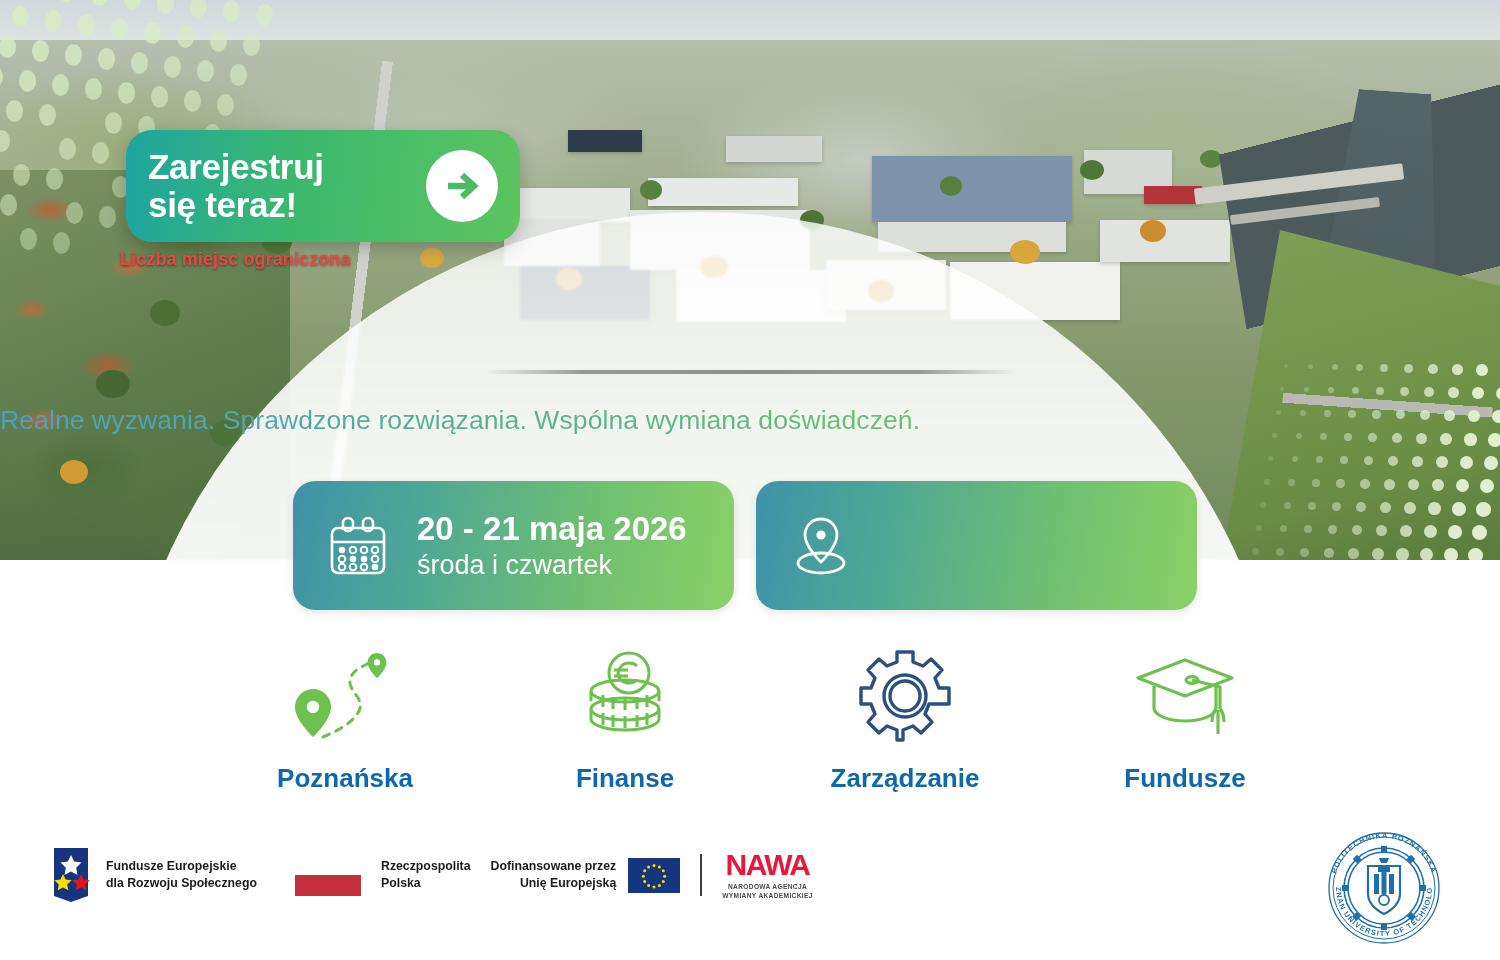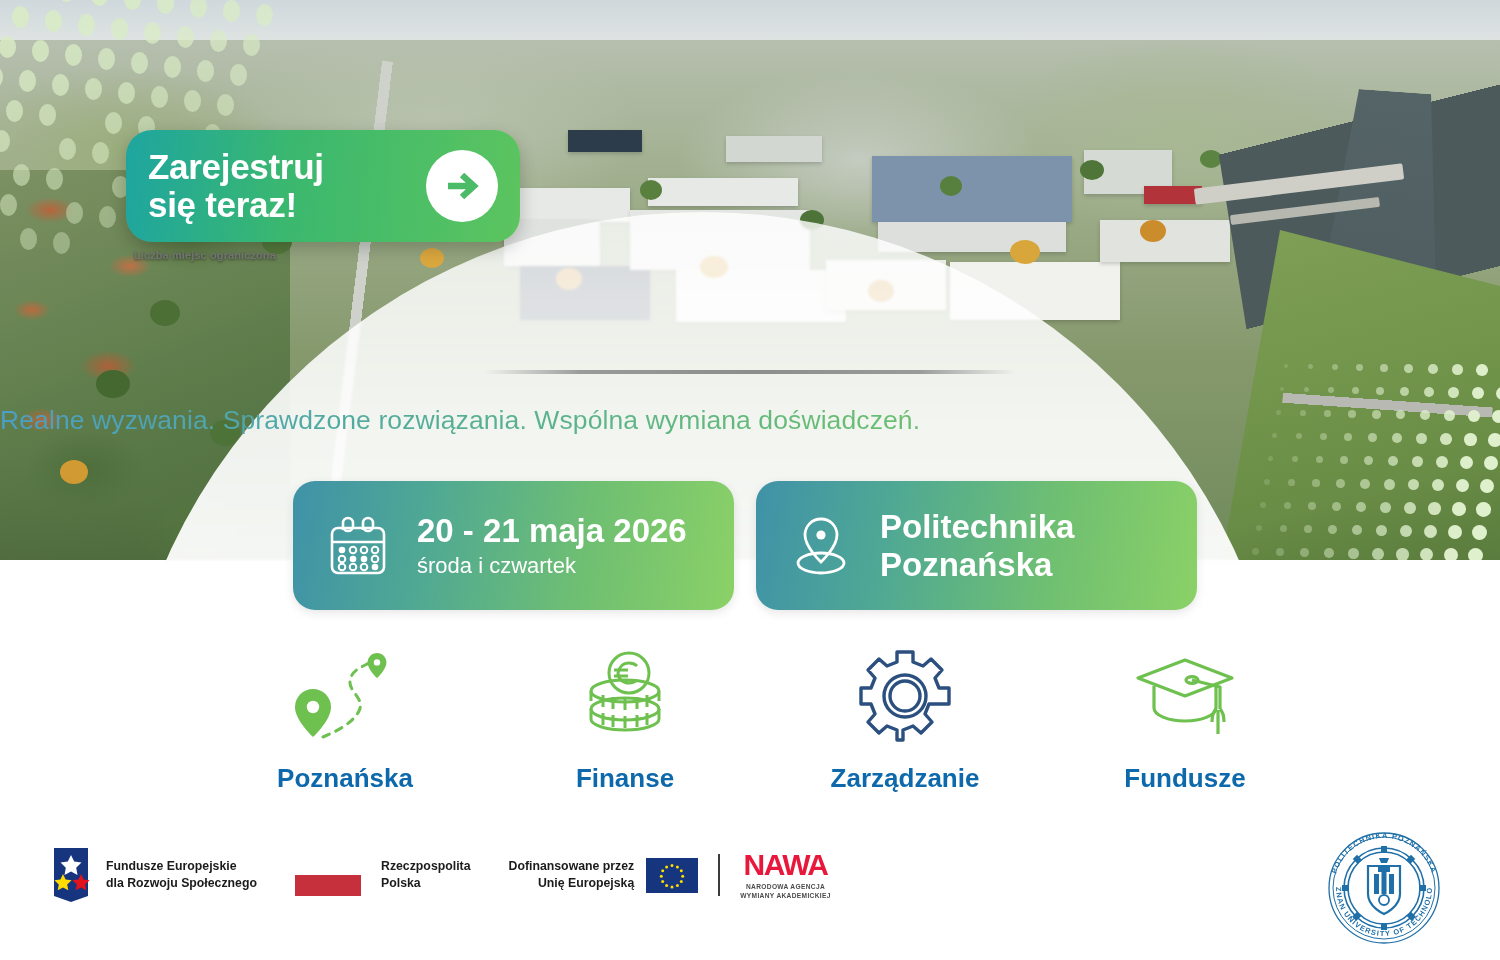--- a/index.html
+++ b/index.html
@@ -142,22 +142,22 @@
   }
   .cta-text {
     color:#fff; font-weight:bold; font-size:35px; line-height:1.08;
     letter-spacing:-.3px; white-space:pre-line; flex:1;
   }
   .cta-arrow {
     width:72px; height:72px; border-radius:50%; background:#fff;
     display:flex; align-items:center; justify-content:center; flex:0 0 72px;
   }
   .limited {
-    position:absolute; left:134px; top:249px;
-    font-size:11px; font-weight:bold; color:#737373; letter-spacing:.1px;
+    position:absolute; left:120px; top:249px;
+    font-size:18px; font-weight:bold; color:#ef4444; letter-spacing:.1px;
     text-shadow:0 1px 3px rgba(0,0,0,.55);
   }
 
   
   .title {
     position:absolute; left:0; top:258px; width:1500px; text-align:center;
     color:#2e4f7d; font-weight:bold; font-size:47px; line-height:1.32;
     letter-spacing:.2px; white-space:pre-line;
   }
   .divider {
@@ -175,21 +175,21 @@
   
   .cards { position:absolute; left:293px; top:481px; display:flex; gap:22px; }
   .card {
     width:441px; height:129px; border-radius:22px;
     background:linear-gradient(100deg,#3f92a8 0%, #4fa894 30%, #6fbf72 66%, #8bd167 100%);
     display:flex; align-items:center; padding-left:34px; gap:28px;
     box-shadow:0 3px 10px rgba(0,0,0,.10);
   }
   .card .ic { flex:0 0 62px; display:flex; align-items:center; justify-content:center; }
   .card-main { color:#fff; font-weight:bold; font-size:33px; line-height:1.14; white-space:pre-line; }
-  .card-sub  { color:#fff; font-size:22px; margin-top:3px; }
+  .card-sub  { color:#fff; font-size:27px; margin-top:3px; }
 
   
   .topics {
     position:absolute; left:250px; top:645px; width:1030px;
     display:flex; justify-content:space-between; align-items:flex-end;
   }
   .topic { width:190px; display:flex; flex-direction:column; align-items:center; }
   .topic .glyph { height:100px; display:flex; align-items:center; justify-content:center; }
   .topic .lbl {
     margin-top:18px; font-size:26px; font-weight:bold; color:#0d69ab; white-space:nowrap;
@@ -479,24 +479,20 @@
     </div>
 
     <div class="card">
       <span class="ic">
         <svg width="60" height="66" viewBox="0 0 60 66" aria-hidden="true">
           <path d="M30 6c-9 0-16 7-16 16 0 12 16 27 16 27s16-15 16-27c0-9-7-16-16-16z" fill="none" stroke="#fff" stroke-width="2.8"></path>
           <circle cx="30" cy="22" r="4.6" fill="#fff"></circle>
           <ellipse cx="30" cy="50" rx="23" ry="10" fill="none" stroke="#fff" stroke-width="2.8"></ellipse>
         </svg>
       </span>
-      <span>
-        <span class="card-main" style="display:block">Politechnika
-Poznańska</span>
-      </span>
     </div>
   </div>
 
   <div class="topics">
 
     <div class="topic">
       <span class="glyph">
         <svg width="120" height="100" viewBox="0 0 120 100" aria-hidden="true">
           <path d="M38 92c14-6 30-14 36-26 7-14-14-20-8-34 4-10 18-12 24-18" fill="none" stroke="#6ec04f" stroke-width="3" stroke-dasharray="7 7" stroke-linecap="round"></path>
           <path d="M92 8c-5.2 0-9.4 4.2-9.4 9.4 0 7 9.4 15.6 9.4 15.6s9.4-8.6 9.4-15.6C101.4 12.2 97.2 8 92 8z" fill="#6ec04f"></path>
@@ -575,21 +571,21 @@
 
     <div class="f-item" style="gap:20px; margin-left:38px;">
       <span class="pl-flag">
         <span class="w" style="display:block"></span>
           <span class="r" style="display:block"></span>
       </span>
       <span class="f-txt">Rzeczpospolita
 Polska</span>
     </div>
 
-    <div class="f-item" style="gap:12px; margin-left:38px;">
+    <div class="f-item" style="gap:12px; margin-left:20px;">
       <span class="f-txt" style="text-align:right">Dofinansowane przez
 Unię Europejską</span>
       <span class="eu-flag-sm">
         <svg width="52" height="35" viewBox="0 0 52 35" aria-hidden="true">
           <rect width="52" height="35" fill="#16357f"></rect>
           <g fill="#ffdc00">
             <circle cx="26" cy="7.5" r="1.5"></circle>
               <circle cx="31.4" cy="8.9" r="1.5"></circle>
             <circle cx="35.3" cy="12.8" r="1.5"></circle>
               <circle cx="36.7" cy="18.2" r="1.5"></circle>

